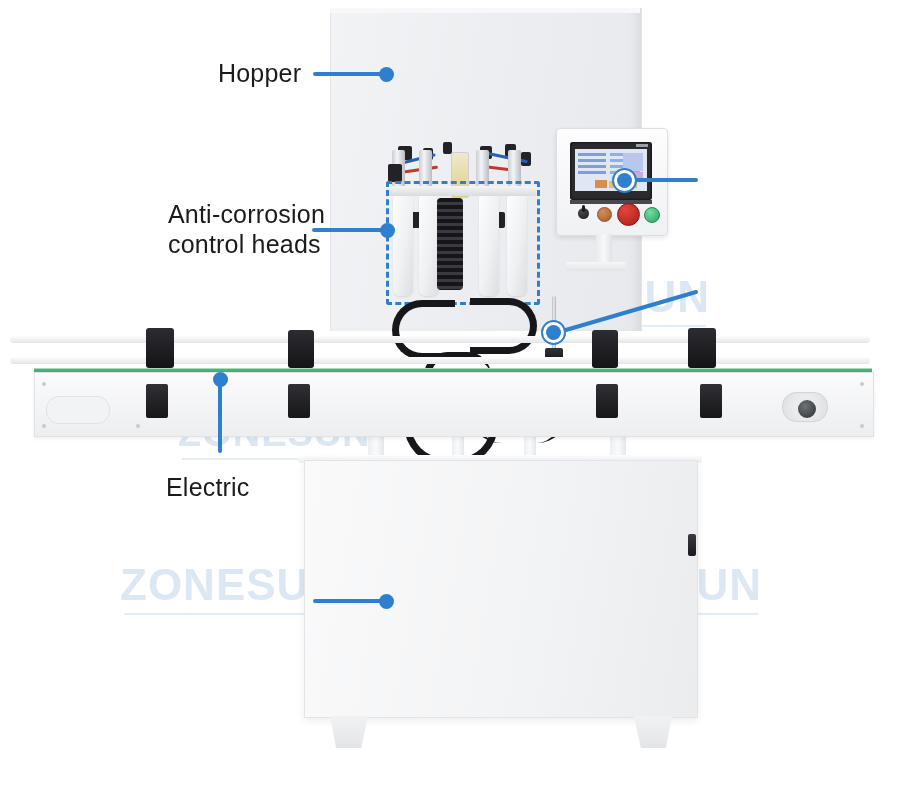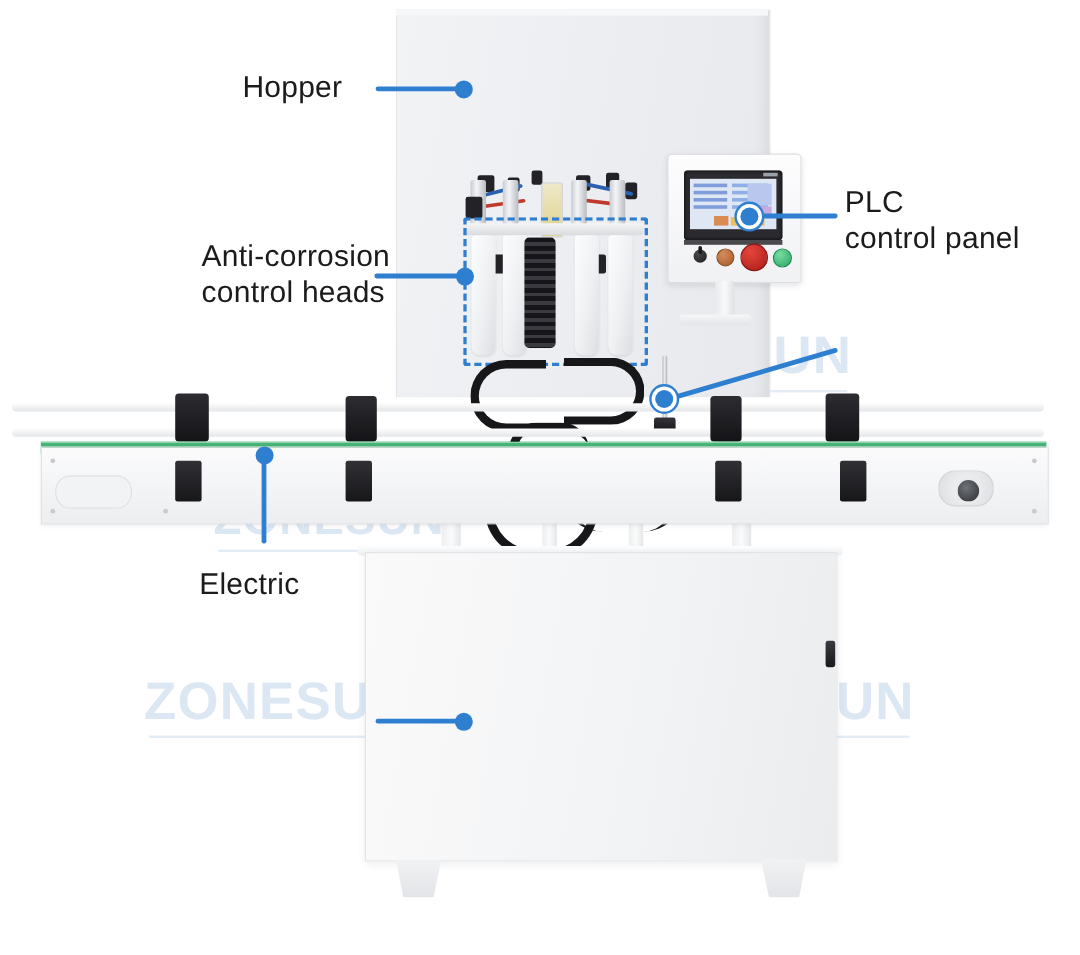--- a/index.html
+++ b/index.html
@@ -347,31 +347,29 @@
   <div class="mach screw" style="left:136px;top:424px;"></div>
   <div class="mach screw" style="left:860px;top:382px;"></div>
   <div class="mach screw" style="left:860px;top:424px;"></div>
 
   <div class="mach ebox-top"></div>
   <div class="mach ebox"></div>
   <div class="mach latch"></div>
   <div class="mach foot foot-l"></div>
   <div class="mach foot foot-r"></div>
 
-  <div class="ann-label" style="left:202px;top:59px;text-align:center;">Hopper</div>
+  <div class="ann-label" style="left:218px;top:59px;text-align:center;">Hopper</div>
   <div class="leader-line" style="left:313px;top:72px;width:72px;height:4px;"></div>
   <div class="leader-dot" style="left:379px;top:67px;"></div>
 
   <div class="ann-label" style="left:168px;top:200px;text-align:left;">Anti-corrosion
 control heads</div>
   <div class="leader-line" style="left:312px;top:228px;width:72px;height:4px;"></div>
   <div class="leader-dot" style="left:380px;top:223px;"></div>
 
-  <div class="ann-label" style="left:704px;top:155px;">PLC
-control panel</div>
   <div class="leader-line" style="left:626px;top:178px;width:72px;height:4px;"></div>
   <div class="leader-dot ring" style="left:617px;top:173px;"></div>
 
   <svg class="leader-svg" width="900" height="796">
     <line x1="559" y1="332" x2="696" y2="292" stroke="#2f7fd0" stroke-width="4" stroke-linecap="round"></line>
   </svg>
   <div class="leader-dot ring" style="left:546px;top:325px;"></div>
 
   <div class="leader-dot" style="left:213px;top:372px;"></div>
   <div class="leader-line" style="left:218px;top:381px;width:4px;height:72px;"></div>

